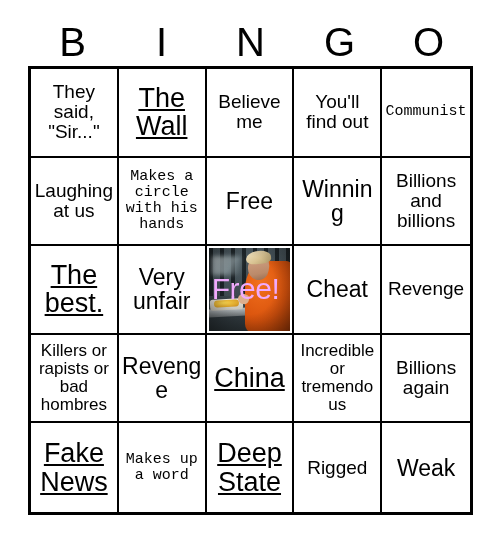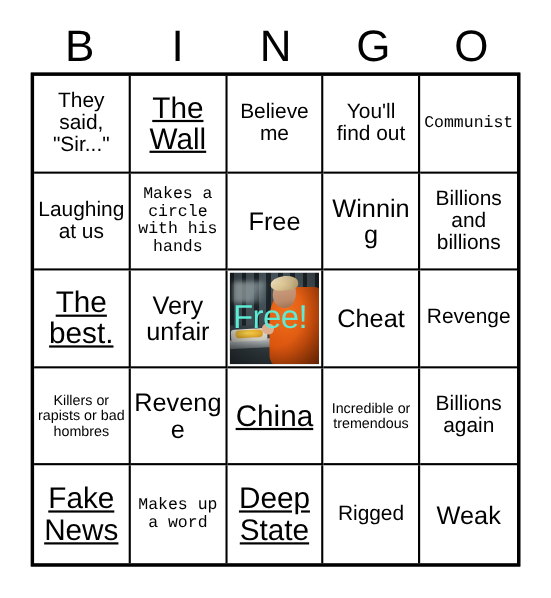--- a/index.html
+++ b/index.html
@@ -79,21 +79,21 @@
     line-height: 1.06;
     width: 100%;
     word-wrap: break-word;
   }
 
   
   .fs-xl   { font-size: 27px; text-decoration: underline; }
   .fs-lg   { font-size: 23px; }
   .fs-md   { font-size: 19px; }
   .fs-sm   { font-size: 15px; font-family: Liberation Mono, monospace; }
-  .fs-xs   { font-size: 13px; }
+  .fs-xs   { font-size: 17px; }
 
   
   .cell.free {
     padding: 0;
     background: #ffffff;
   }
   #free-photo {
     position: absolute;
     left: 2px;
     top: 2px;
@@ -209,21 +209,21 @@
   }
   #free-label {
     position: absolute;
     left: 0;
     right: 0;
     top: 50%;
     transform: translateY(-50%);
     text-align: center;
     font-size: 30px;
     line-height: 1;
-    color: #5eead4;
+    color: #f0abfc;
     letter-spacing: -0.5px;
     padding-right: 8px;
   }
 </style>
 </head>
 <body>
 
 <div id="card">
 
   <div id="header-row">

